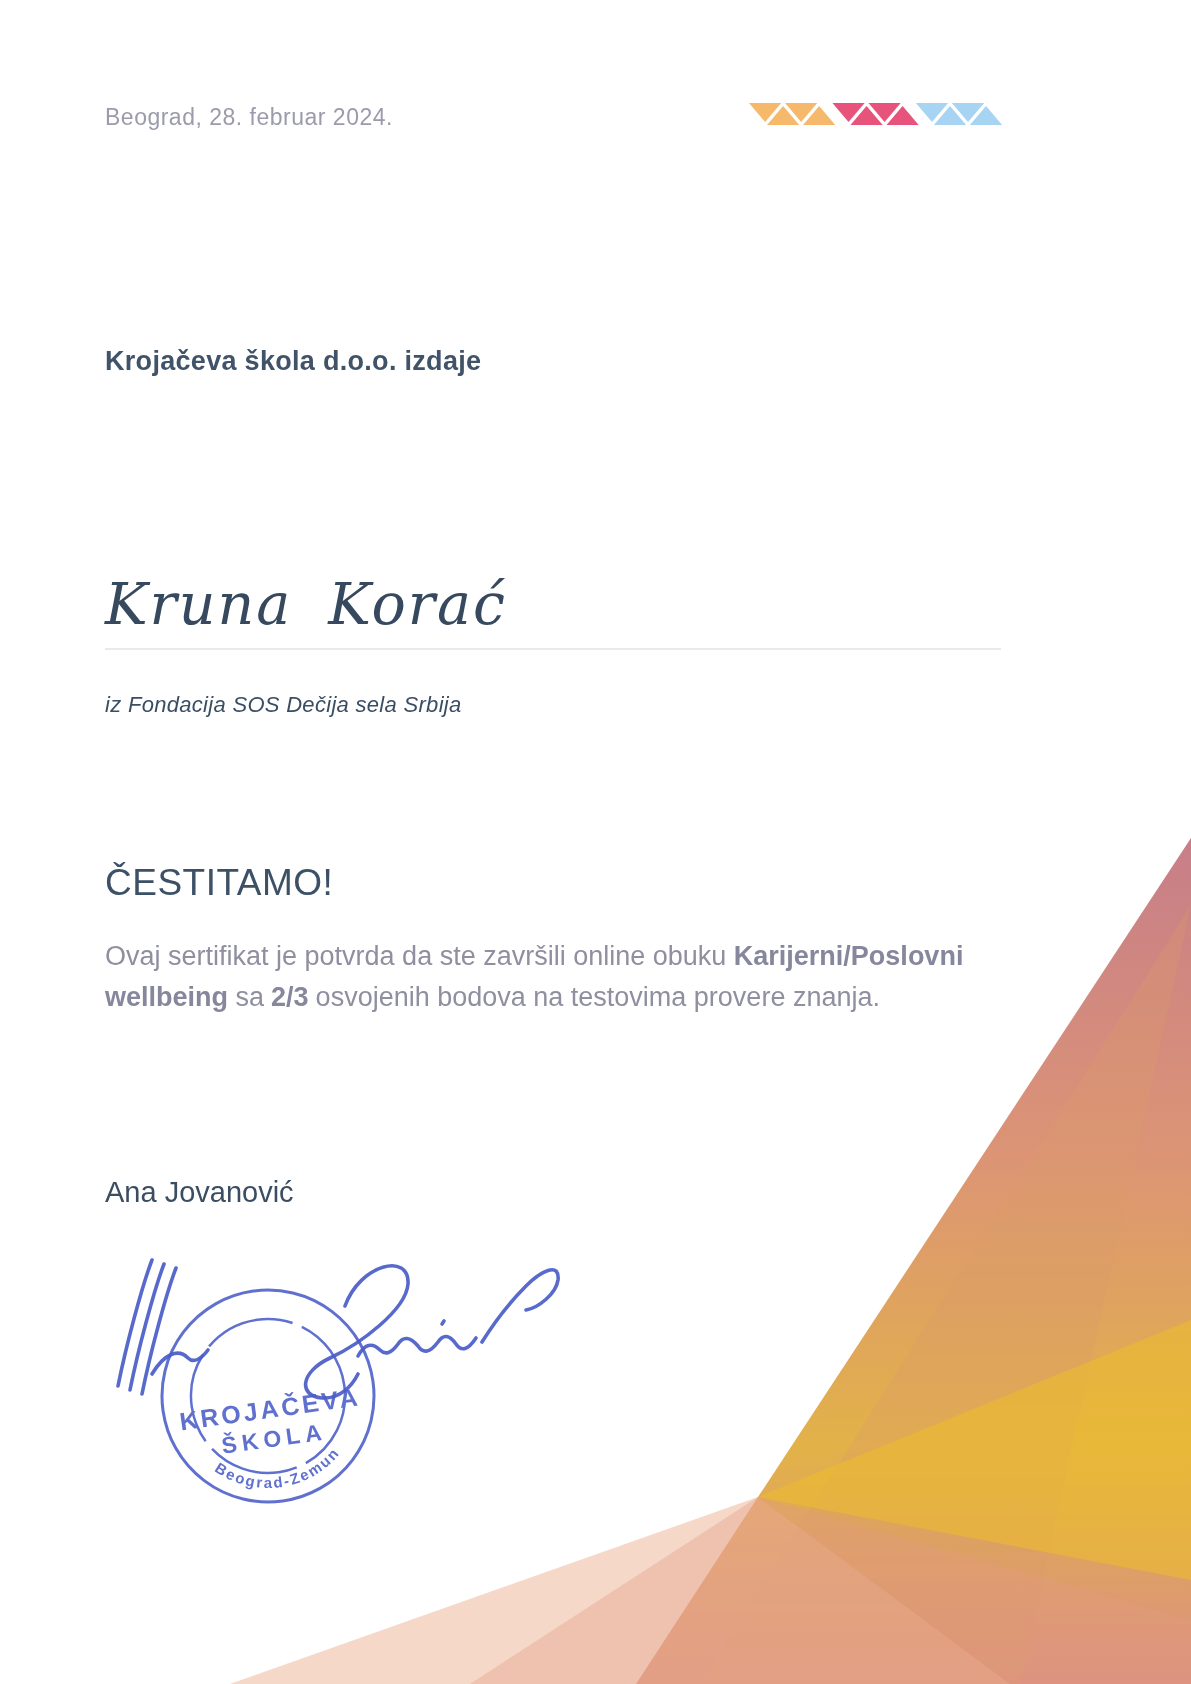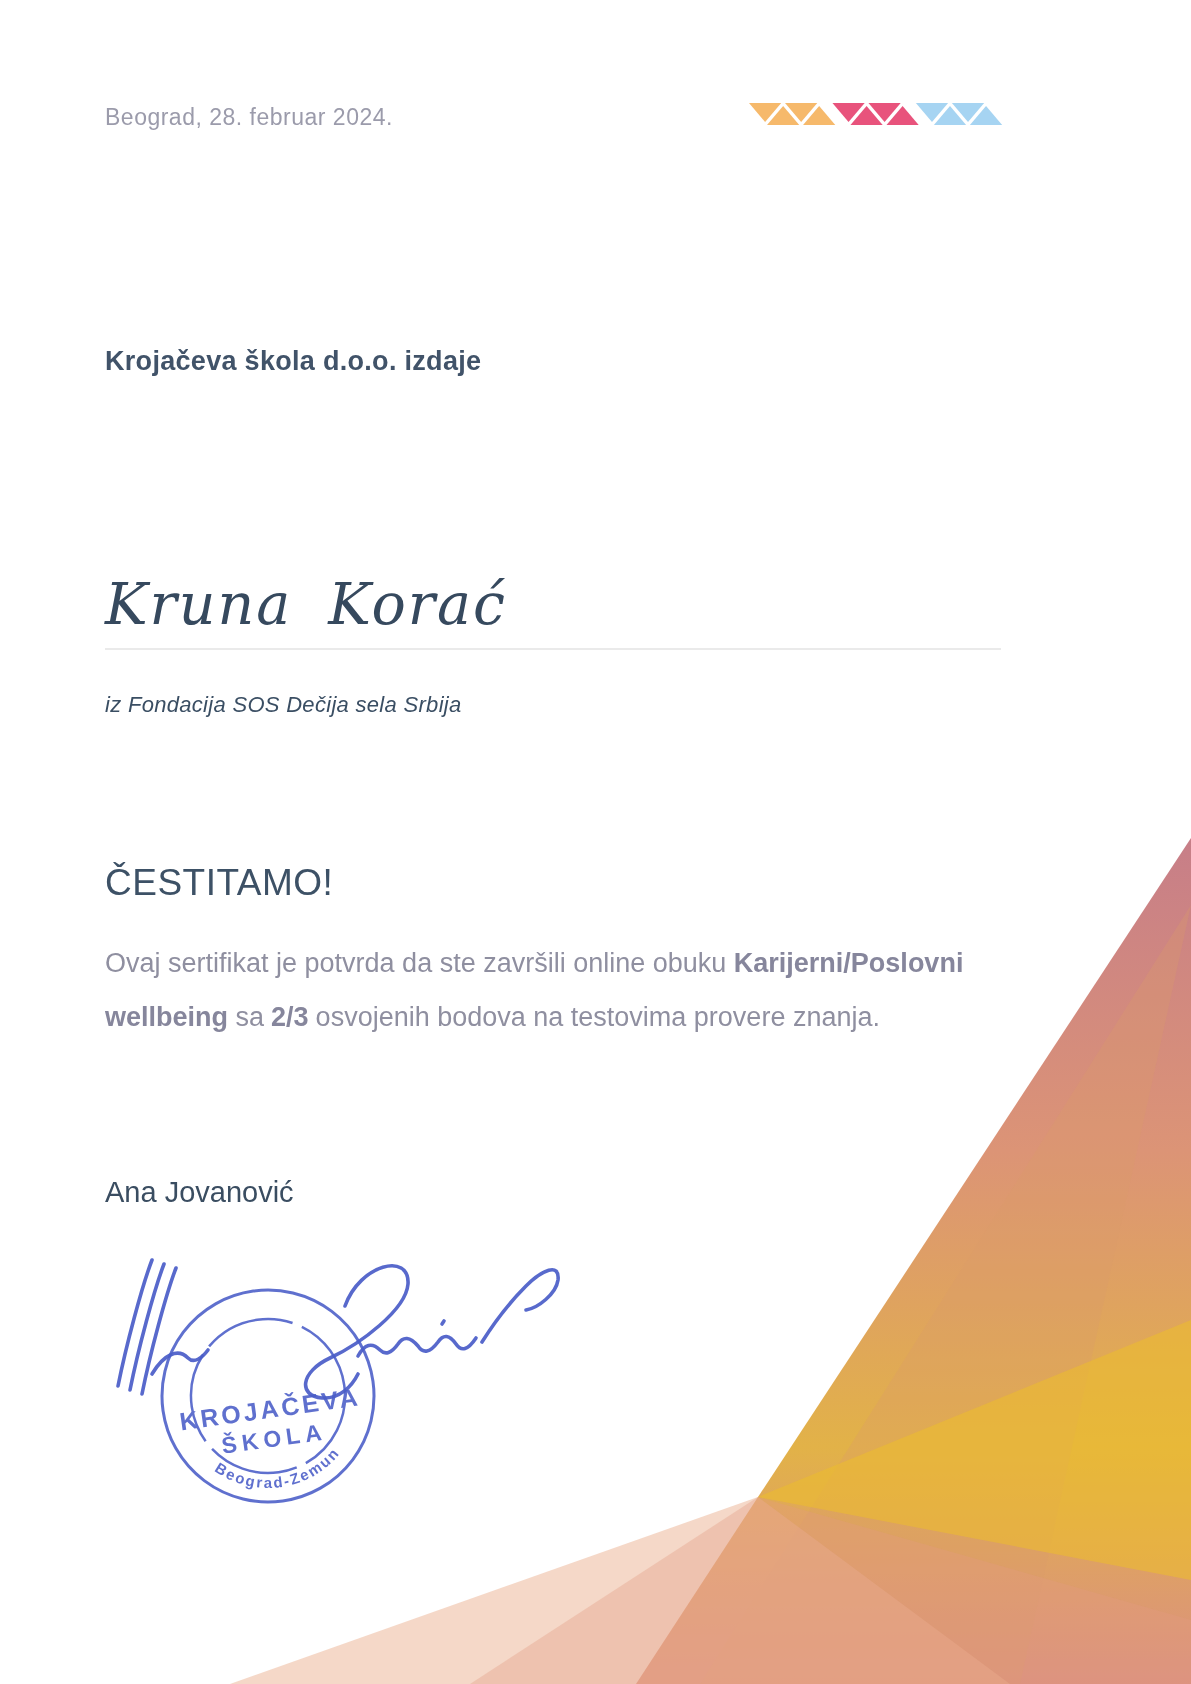--- a/index.html
+++ b/index.html
@@ -22,21 +22,21 @@
   .cert-title{left:101px;top:360px;font-size:88px;font-weight:900;letter-spacing:1px;color:#31455B;line-height:1;}
 
   .name-wrap{left:105px;top:566px;width:896px;border-bottom:2px solid #EAEAEA;padding-bottom:6px;}
   .recipient{
     font-family:"DejaVu Serif", serif;font-style:italic;
     font-size:57px;color:#36495E;letter-spacing:2px;word-spacing:16px;line-height:76px;
   }
   .org{left:105px;top:692px;font-size:22px;font-style:italic;color:#3A4E63;letter-spacing:.3px;}
 
   .congrats{left:105px;top:862px;font-size:37px;color:#3D5166;letter-spacing:.5px;}
-  .body-text{left:105px;top:936px;width:940px;font-size:27px;line-height:54px;color:#8F8FA0;}
+  .body-text{left:105px;top:936px;width:940px;font-size:27px;line-height:41px;color:#8F8FA0;}
   .body-text b{color:#86869C;}
   .score{margin:0 7px;}
 
   .signer-name{left:105px;top:1176px;font-size:29px;color:#3A4D61;}
   .signer-title{left:105px;top:1220px;font-size:24px;color:#9B9BAB;letter-spacing:.3px;}
 
   .sig-area{left:90px;top:1246px;width:500px;height:300px;}
   .stamp-text{font-family:"Liberation Sans",sans-serif;font-weight:bold;}
 </style>
 </head>

